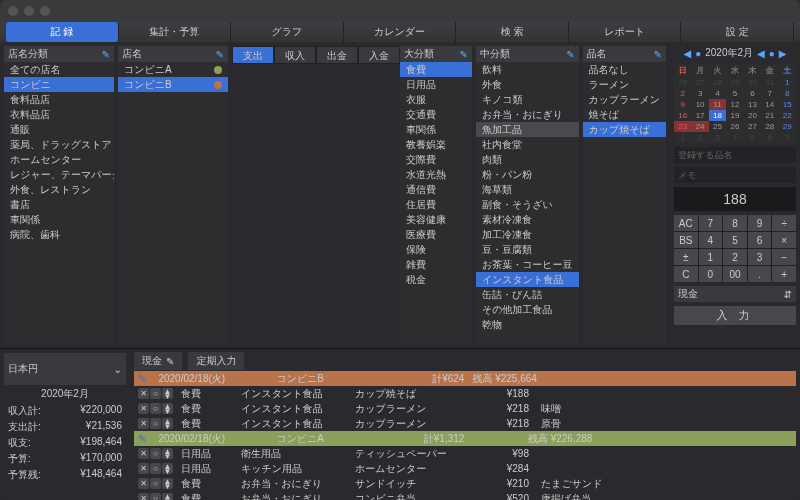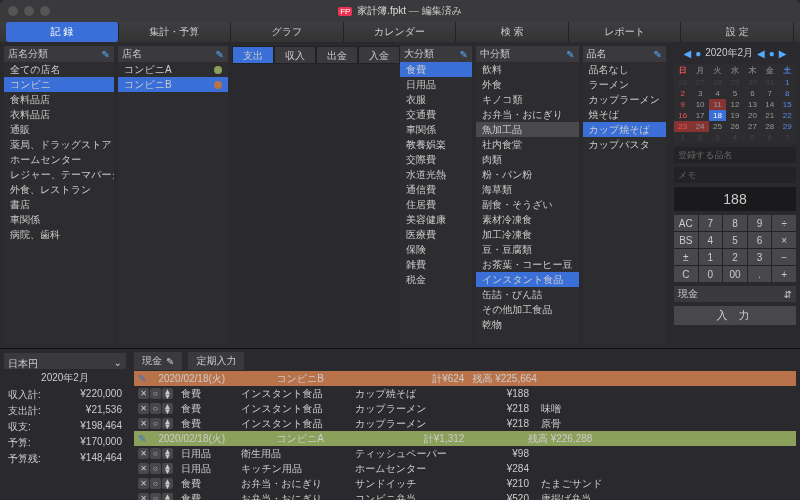--- a/index.html
+++ b/index.html
@@ -42,21 +42,21 @@
 .cal .today{background:#3a6fd8;color:#fff}
 .cal .hol{background:#833}
 .reginput{background:#232326;height:16px;padding:2px 4px;font-size:9px;color:#666}
 .display{background:#1a1a1c;text-align:center;padding:4px 6px;font-size:14px}
 .keypad{display:grid;grid-template-columns:repeat(5,1fr);gap:1px;background:#222}
 .key{background:#48484c;height:16px;display:flex;align-items:center;justify-content:center;font-size:10px;cursor:pointer}
 .paytype{height:16px;background:#3a3a3e;display:flex;align-items:center;padding:0 4px;justify-content:space-between}
 .enter{height:19px;background:#48484c;display:flex;align-items:center;justify-content:center;font-size:11px;cursor:pointer;letter-spacing:4px}
 .lower{height:152px;display:flex;background:#2a2a2e;border-top:1px solid #111}
 .summary{width:130px;padding:4px}
-.sumhdr{height:16px;background:#3a3a3e;display:flex;align-items:flex-start;padding:4px 4px;justify-content:space-between;margin-bottom:2px}
+.sumhdr{height:16px;background:#3a3a3e;display:flex;align-items:center;padding:16px 4px;justify-content:space-between;margin-bottom:2px}
 .sumtitle{text-align:center;font-size:10px;margin:2px 0}
 .sumrow{display:flex;justify-content:space-between;padding:1px 4px;font-size:10px}
 .trans{flex:1;padding:4px;overflow:hidden}
 .transhdr{height:16px;display:flex;gap:6px;align-items:center;margin-bottom:2px}
 .thdritem{background:#3a3a3e;padding:2px 8px;display:flex;align-items:center;gap:4px}
 .grp{height:15px;display:flex;align-items:center;padding:0 4px;font-size:10px;gap:8px}
 .grp.b{background:#b8734a}
 .grp.a{background:#8ba05a}
 .grp .pen2{color:#3a6fd8;margin-right:4px}
 .trow{height:15px;display:flex;align-items:center;padding:0 4px;font-size:10px;gap:4px}
@@ -71,24 +71,20 @@
 </style>
 </head>
 <body>
 
 <div class="titlebar">
   <div class="traffic">
     <div class="dot"></div>
     <div class="dot"></div>
     <div class="dot"></div>
   </div>
-  <div class="title">
-    <span class="icon">FP</span>
-    <span class="fn">家計簿.fpkt</span> — <span>編集済み</span>
-  </div>
 </div>
 
 <div class="tabs" id="main-tabs">
     <div class="tab active">記 録</div>
     <div class="tab">集計・予算</div>
     <div class="tab">グラフ</div>
     <div class="tab">カレンダー</div>
     <div class="tab">検 索</div>
     <div class="tab">レポート</div>
     <div class="tab">設 定</div>
@@ -187,21 +183,20 @@
           <div class="colhdr">
               <span>品名</span>
               <span class="pen">✎</span>
             </div>
           <div class="list" id="list-item">
               <div class="li">品名なし</div>
               <div class="li">ラーメン</div>
               <div class="li">カップラーメン</div>
               <div class="li">焼そば</div>
               <div class="li sel">カップ焼そば</div>
-              <div class="li">カップパスタ</div>
             </div>
         </div>
       </div>
     </div>
   </div>
 
   <div class="rightpanel">
     <div class="calnav">
       <span class="nav">◀</span>
       <span class="dot2">●</span>

